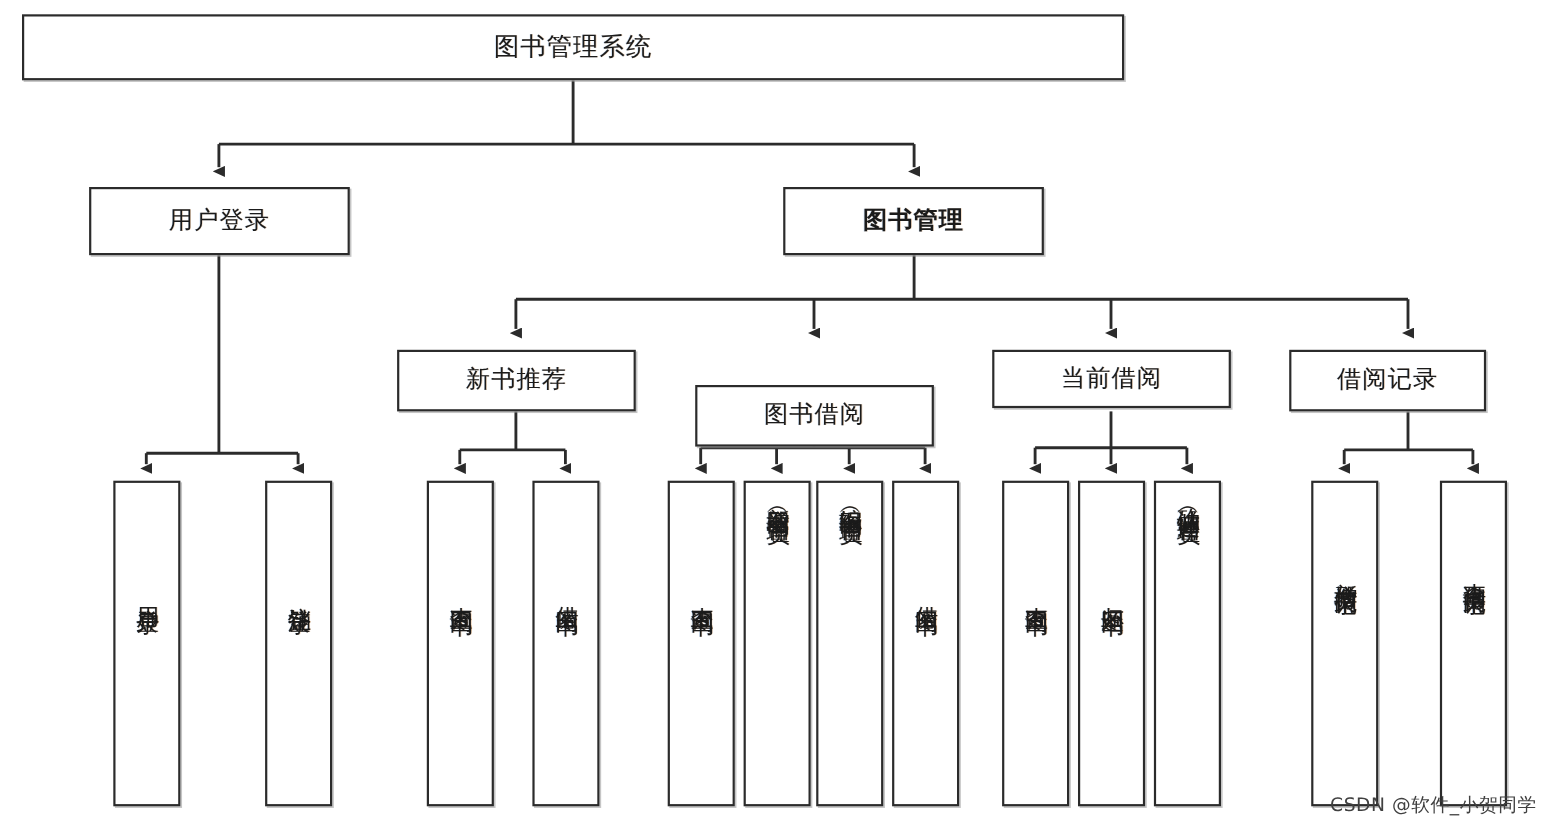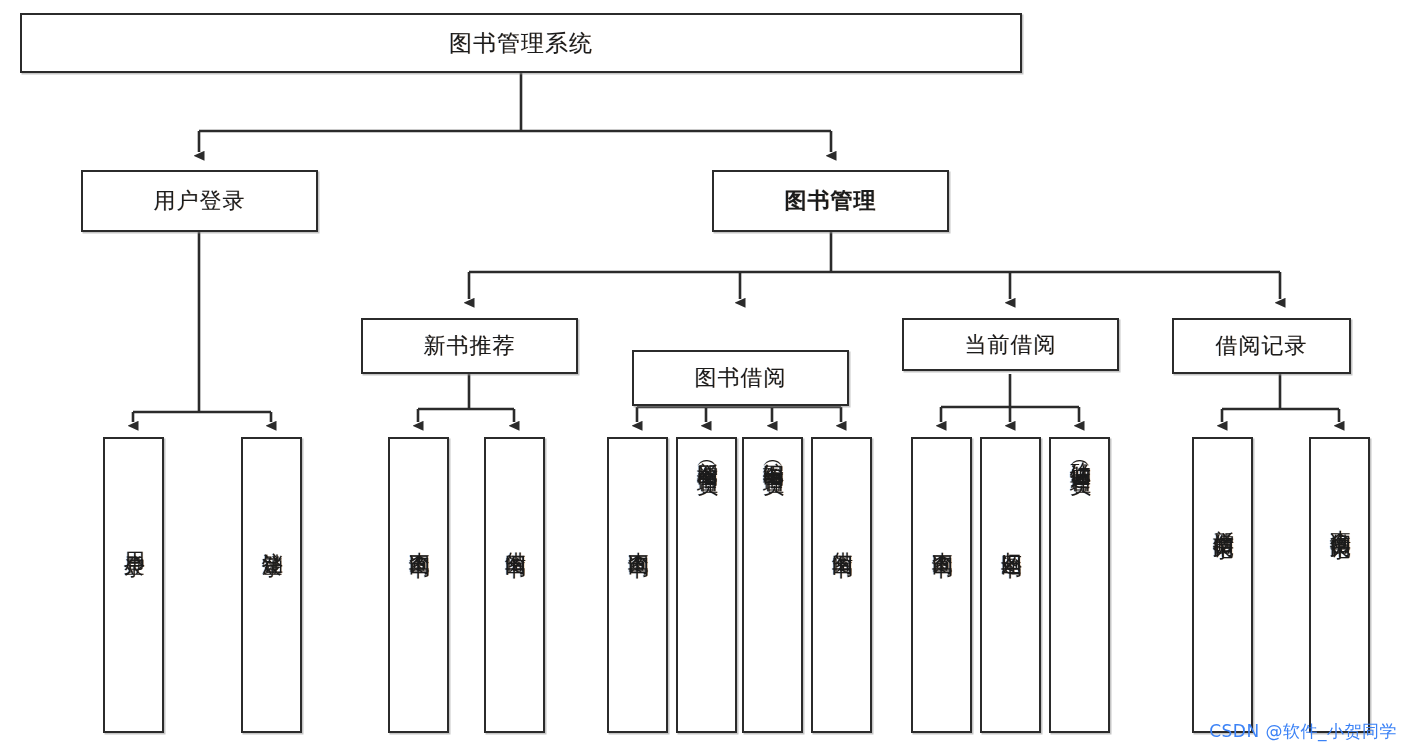--- a/index.html
+++ b/index.html
@@ -62,21 +62,21 @@
     text-align:start;
   }
   .node.leaf.pad-mid{padding-top:74px;}
   .node.leaf.pad-big{padding-top:96px;}
   
   #watermark{
     position:absolute;
     right:8px;
     bottom:4px;
     font-size:17px;
-    color:#3b82f6;
+    color:#404040;
     letter-spacing:0.5px;
     white-space:nowrap;
     user-select:none;
   }
 </style>
 </head>
 <body>
 
 <div id="canvas">
 

